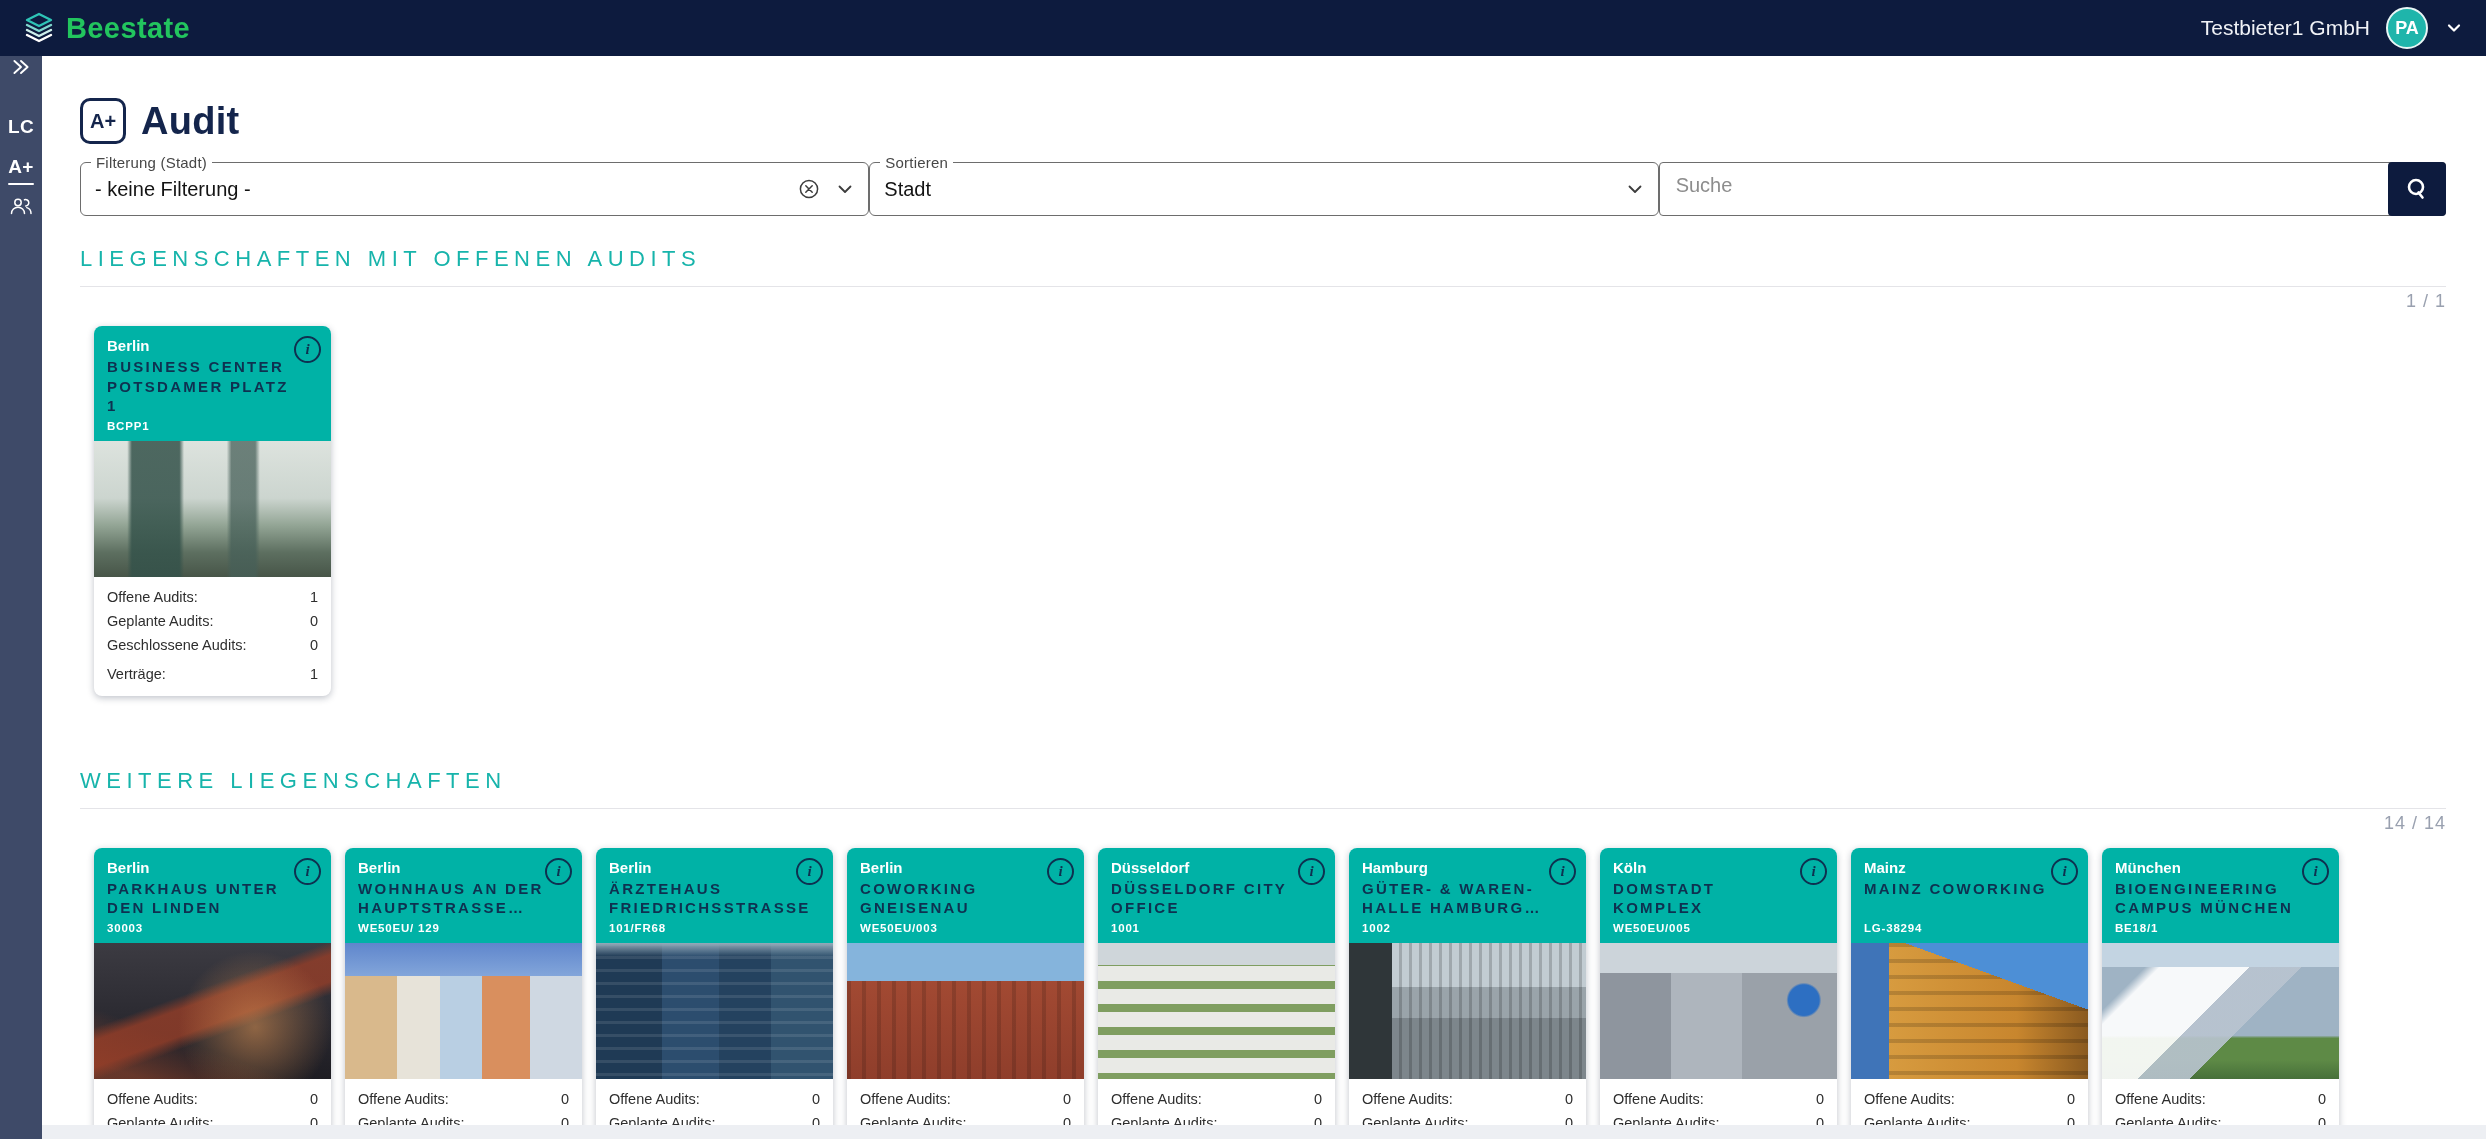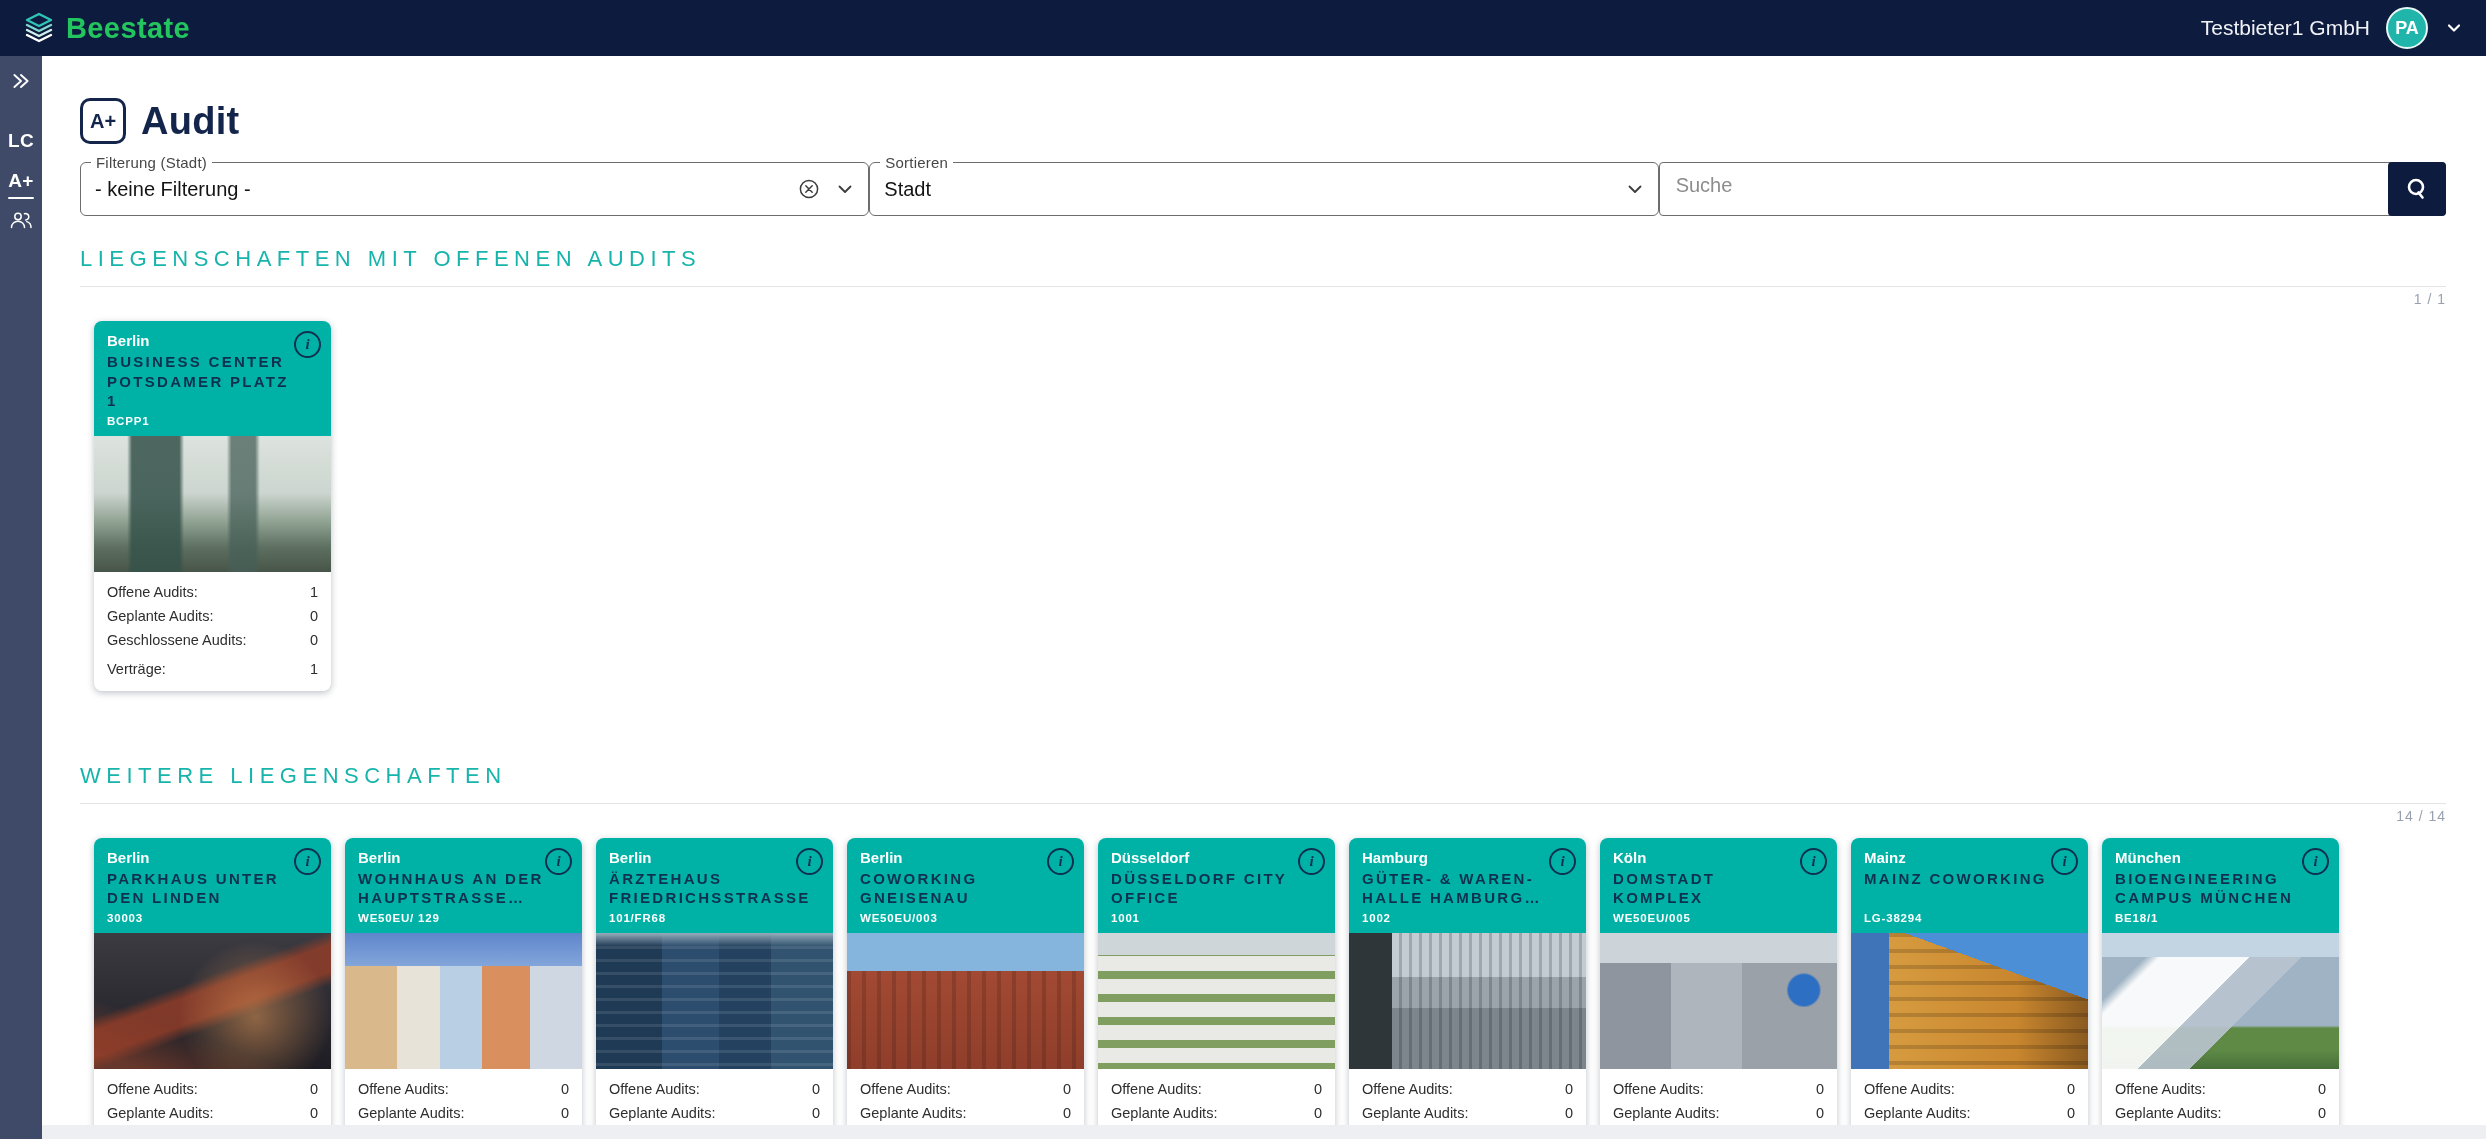--- a/index.html
+++ b/index.html
@@ -12,21 +12,21 @@
   .brand { display:flex; align-items:center; gap:10px; cursor:pointer; }
   .brand-text { color:#22c55e; font-size:29px; font-weight:700; letter-spacing:.4px; }
   .top-right { display:flex; align-items:center; gap:16px; }
   .company { color:#f0f2f6; font-size:21px; }
   .avatar { width:42px; height:42px; border-radius:50%; background:#1fb5ab; border:2px solid #e8f6f5;
             color:#ffffff; font-size:18px; font-weight:700; display:flex; align-items:center; justify-content:center; cursor:pointer; }
   .user-chevron { display:flex; align-items:center; cursor:pointer; }
 
   
   .sidebar { position:absolute; top:56px; left:0; bottom:0; width:42px; background:#3e4a68;
-             display:flex; flex-direction:column; align-items:center; padding-top:14px; z-index:20; }
+             display:flex; flex-direction:column; align-items:center; z-index:20; }
   .side-btn { width:42px; display:flex; flex-direction:column; align-items:center; cursor:pointer; background:none; border:none; }
   .side-expand { margin-bottom:38px; }
   .side-label { color:#ffffff; font-size:19px; font-weight:700; letter-spacing:.3px; }
   .side-item-lc { margin-bottom:18px; }
   .side-item-audit { margin-bottom:10px; }
   .active-underline { width:26px; height:2px; background:#ffffff; margin-top:5px; border-radius:1px; }
   .side-item-users { margin-top:2px; }
 
   
   .main { position:absolute; top:56px; left:42px; right:0; bottom:0; background:#ffffff;
@@ -50,21 +50,21 @@
   .search-wrap { position:relative; flex:1 1 0; height:54px; }
   .search-input { width:100%; height:100%; border:1px solid #6d6d6d; border-radius:4px; padding:0 80px 8px 16px;
                   font-size:20px; color:#141414; font-family:inherit; outline:none; }
   .search-input::placeholder { color:#8d8d8d; }
   .search-btn { position:absolute; right:0; top:0; width:58px; height:54px; background:#0d1b3e;
                 border:none; border-radius:4px; cursor:pointer; display:flex; align-items:center; justify-content:center; }
 
   
   .section-title { margin-top:30px; font-size:22px; color:#17b4ab; letter-spacing:5.5px; font-weight:500; }
   .section-divider { border:none; border-top:1px solid #e4e4e8; margin-top:14px; }
-  .section-counter { text-align:right; font-size:14px; color:#99a0af; margin-top:4px; letter-spacing:1px; }
+  .section-counter { text-align:right; font-size:18px; color:#99a0af; margin-top:4px; letter-spacing:1px; }
   .sec2-title { margin-top:72px; }
 
   
   .cards-row { display:flex; gap:14px; padding-left:14px; margin-top:14px; }
   .card { width:237px; flex:0 0 auto; background:#ffffff; border-radius:8px; overflow:hidden;
           box-shadow:0 2px 7px rgba(25,35,60,.28); cursor:pointer; }
   .card-head { position:relative; background:#00b2a6; padding:11px 36px 9px 13px; min-height:94px; }
   .card-city { color:#ffffff; font-size:15px; font-weight:700; }
   .card-title { color:#0e3150; font-size:15px; font-weight:700; letter-spacing:2.3px; line-height:1.3;
                 margin:3px 0 4px; min-height:39px; }

